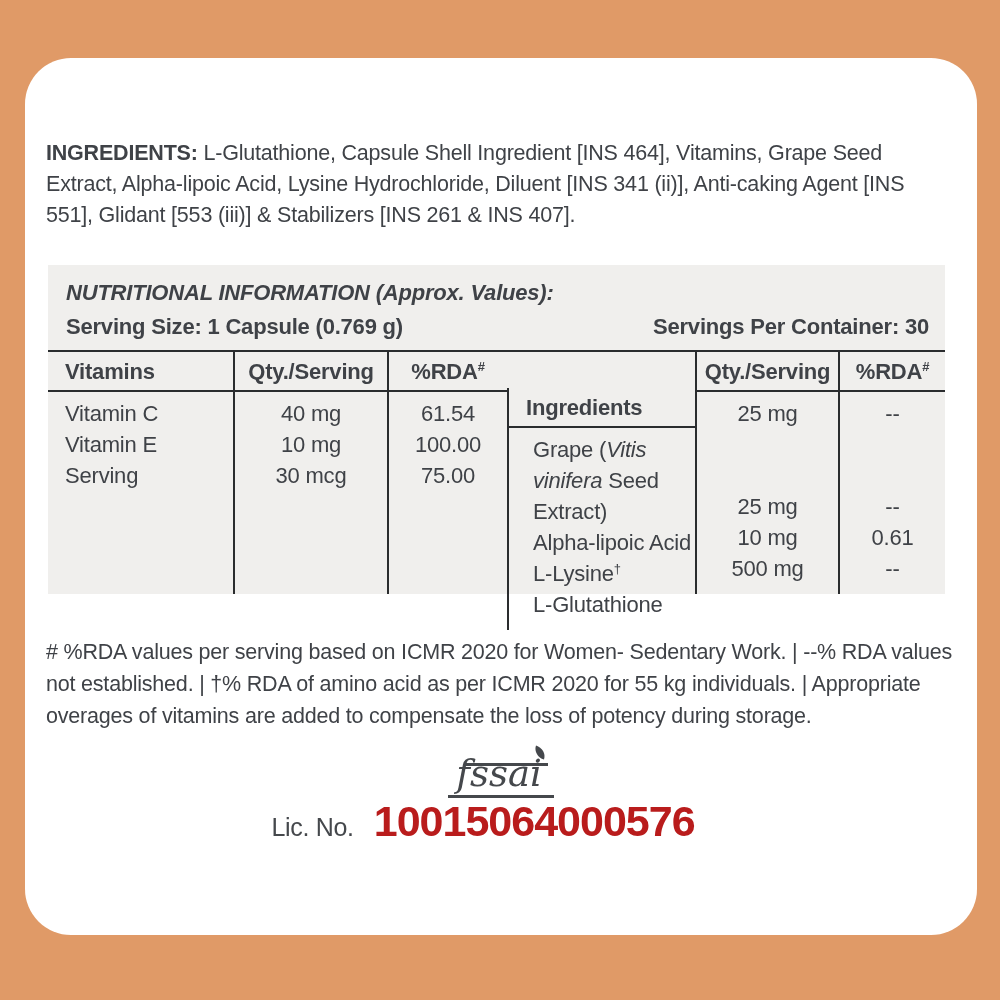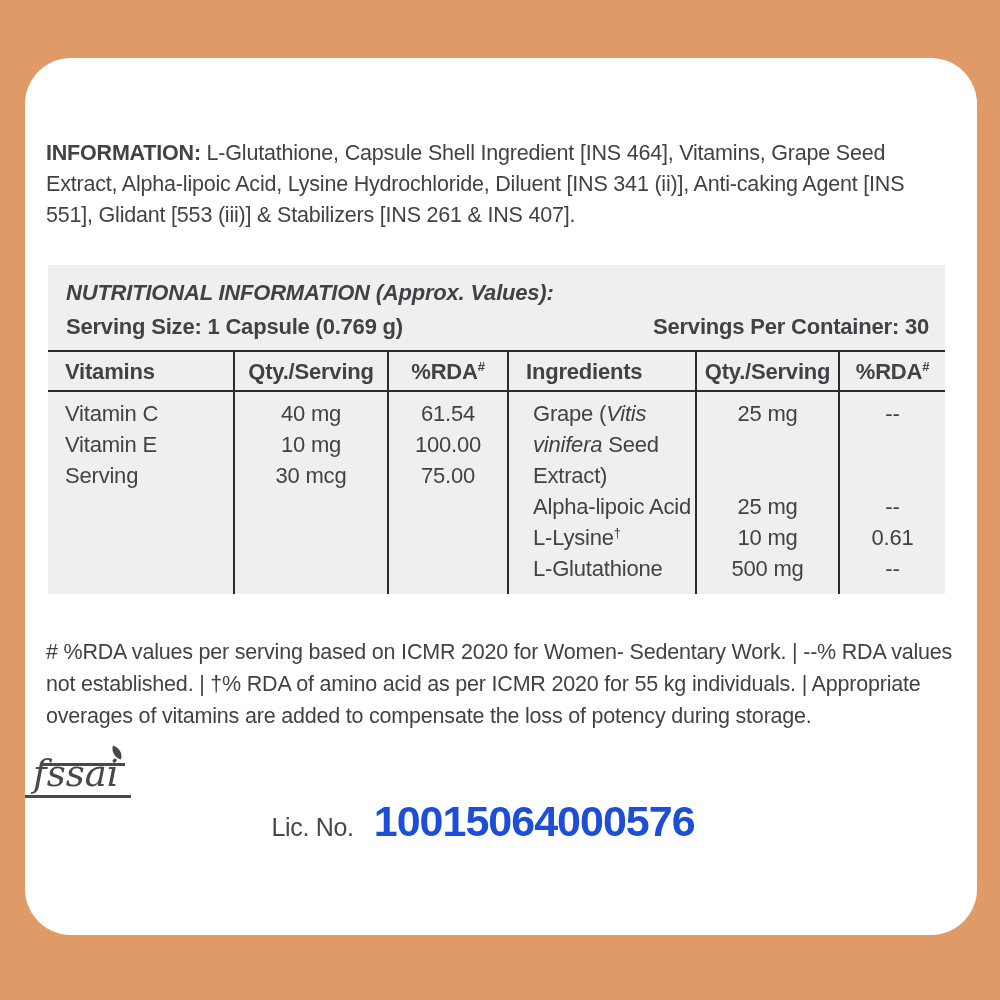--- a/index.html
+++ b/index.html
@@ -42,21 +42,21 @@
   }
   .nutri-table {
     position: absolute; left: 0; top: 85px; bottom: 0; width: 897px;
     display: flex;
     border-top: 2px solid #2a2c2e;
   }
   .col { height: 100%; }
   .c1 { width: 185px; }
   .c2 { width: 154px; border-left: 2px solid #2a2c2e; }
   .c3 { width: 120px; border-left: 2px solid #2a2c2e; }
-  .c4 { width: 188px; border-left: 2px solid #2a2c2e; }
+  .c4 { width: 188px; border-left: 2px solid #2a2c2e; margin-top: 36px; }
   .c5 { width: 143px; border-left: 2px solid #2a2c2e; }
   .c6 { width: 107px; border-left: 2px solid #2a2c2e; }
   .hcell {
     height: 40px; line-height: 40px;
     font-weight: bold; font-size: 22px; letter-spacing: -0.2px;
     border-bottom: 2px solid #2a2c2e;
     text-align: center; white-space: nowrap; overflow: hidden;
   }
   .c1 .hcell { text-align: left; padding-left: 17px; }
   .c4 .hcell { text-align: left; padding-left: 17px; }
@@ -69,21 +69,21 @@
   i { font-style: italic; }
   
   .footnote {
     position: absolute; left: 21px; top: 578px; width: 912px;
     margin: 0;
     font-size: 21.5px; line-height: 32px; letter-spacing: -0.2px;
   }
   
   .fssai-wrap {
     position: absolute; left: 0; top: 694px; width: 100%;
-    text-align: left;
+    text-align: center;
   }
   .fssai {
     position: relative; display: inline-block;
     font-family: "DejaVu Serif", serif; font-style: italic;
     font-size: 37px; line-height: 1;
     color: #45484c;
     padding: 3px 12px 3px 8px;
     border-bottom: 3px solid #45484c;
   }
   .fssai-bar {
@@ -98,31 +98,31 @@
     transform: rotate(18deg);
   }
   
   .license {
     position: absolute; left: 0; top: 742px; width: 100%;
     display: flex; justify-content: center; align-items: baseline;
     transform: translateX(-28px);
   }
   .lic-label { font-size: 25px; letter-spacing: -0.3px; color: #45484c; margin-left: 20px; }
   .lic-number {
-    font-size: 43px; font-weight: bold; letter-spacing: -1px; color: #1d4ed8;
+    font-size: 43px; font-weight: bold; letter-spacing: -1px; color: #b91c1c;
     line-height: 1;
     margin-left: 20px;
   }
 </style>
 </head>
 <body>
 
 <div class="card">
 
-  <p class="ingredients"><b>INFORMATION:</b><span> L-Glutathione, Capsule Shell Ingredient [INS 464], Vitamins, Grape Seed Extract, Alpha-lipoic Acid, Lysine Hydrochloride, Diluent [INS 341 (ii)], Anti-caking Agent [INS 551], Glidant [553 (iii)] &amp; Stabilizers [INS 261 &amp; INS 407].</span></p>
+  <p class="ingredients"><b>INGREDIENTS:</b><span> L-Glutathione, Capsule Shell Ingredient [INS 464], Vitamins, Grape Seed Extract, Alpha-lipoic Acid, Lysine Hydrochloride, Diluent [INS 341 (ii)], Anti-caking Agent [INS 551], Glidant [553 (iii)] &amp; Stabilizers [INS 261 &amp; INS 407].</span></p>
 
   <div class="nutri">
     <div class="nutri-title">NUTRITIONAL INFORMATION (Approx. Values):</div>
     <div class="serving-row">
       <div>Serving Size: 1 Capsule (0.769 g)</div>
       <div>Servings Per Container: 30</div>
     </div>
 
     <div class="nutri-table">
       <div class="col c1">

